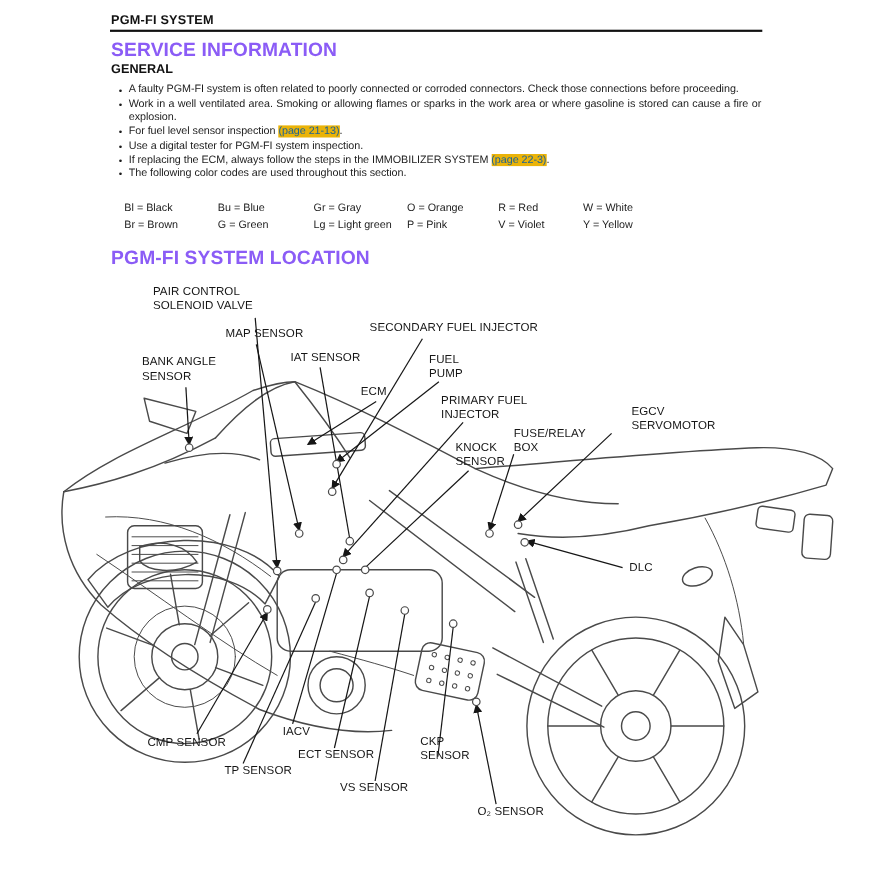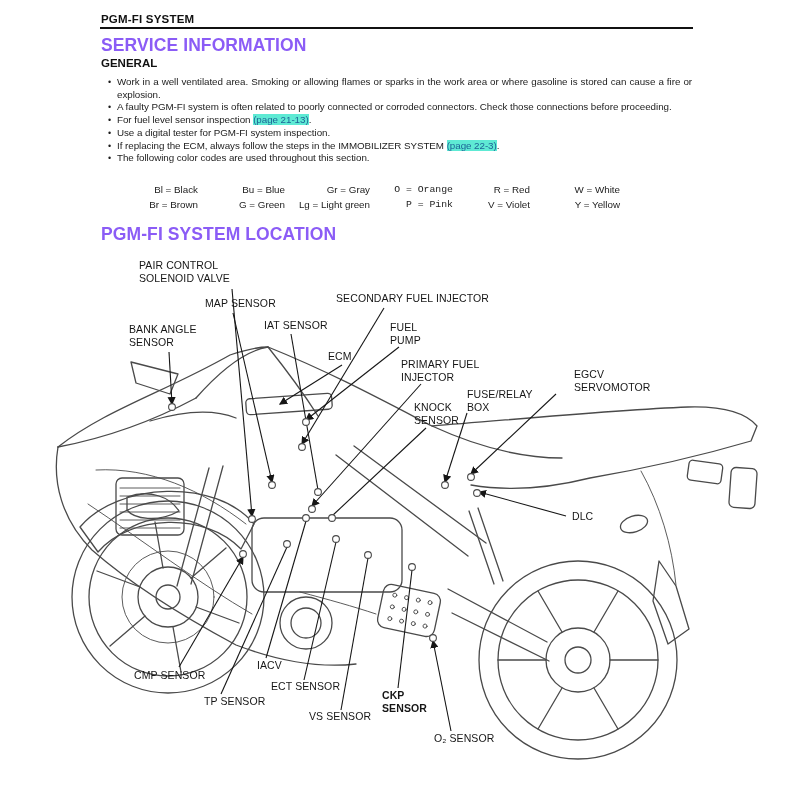--- a/index.html
+++ b/index.html
@@ -12,28 +12,28 @@
   .h1{position:absolute;left:101px;font-size:17.5px;font-weight:700;letter-spacing:.1px;color:#8b5cf6;white-space:nowrap;}
   .h1.svc{top:35px;}
   .h1.loc{top:224px;}
   .h2{position:absolute;left:101px;top:57px;font-size:11.5px;font-weight:700;color:#111;}
   ul.bullets{
     position:absolute;left:108px;top:76px;width:584px;margin:0;padding:0;list-style:none;
     font-size:9.8px;line-height:12.7px;text-align:justify;color:#1c1c1c;letter-spacing:-.05px;
   }
   ul.bullets li{position:relative;padding-left:9px;}
   ul.bullets li::before{content:"\2022";position:absolute;left:0;top:0;font-size:9px;}
-  .plink{color:#1d6396;background:#5eead4;text-decoration:none;cursor:pointer;}
-  .cc{position:absolute;left:113px;top:183px;font-size:9.8px;line-height:14.5px;color:#1c1c1c;text-align:right;}
+  .plink{color:#1d6396;background:#eab308;text-decoration:none;cursor:pointer;}
+  .cc{position:absolute;left:113px;top:183px;font-size:9.8px;line-height:14.5px;color:#1c1c1c;}
   .cc-row{display:flex;}
   .cc-cell{flex:0 0 auto;}
   .cc-cell:nth-child(1){width:85px;}
   .cc-cell:nth-child(2){width:87px;}
   .cc-cell:nth-child(3){width:85px;}
-  .cc-cell:nth-child(4){width:83px;font-family:Liberation Mono, monospace;}
+  .cc-cell:nth-child(4){width:83px;}
   .cc-cell:nth-child(5){width:77px;}
   .cc-cell:nth-child(6){width:90px;}
   .diagram-svg{position:absolute;left:0;top:0;width:793px;height:793px;}
   .bike{stroke:#4a4a4a;fill:none;stroke-width:1.3;stroke-linecap:round;stroke-linejoin:round;}
   .bike .thin{stroke-width:0.9;}
   .leader{stroke:#161616;stroke-width:1.1;fill:none;}
   .blob{fill:#ffffff;stroke:#4a4a4a;stroke-width:1.1;}
   .dot{fill:none;stroke:#4a4a4a;stroke-width:0.9;}
   .dlabel{
     position:absolute;font-size:10.5px;line-height:12.6px;color:#161616;
@@ -45,22 +45,22 @@
 
 <div class="page">
 
   <div class="hdr-title">PGM-FI SYSTEM</div>
   <div class="hdr-rule"></div>
 
   <div class="h1 svc">SERVICE INFORMATION</div>
   <div class="h2">GENERAL</div>
 
   <ul class="bullets">
+    <li><span>A faulty PGM-FI system is often related to poorly connected or corroded connectors. Check those connections before proceeding.</span><a class="plink"></a><span></span></li>
     <li><span>Work in a well ventilated area. Smoking or allowing flames or sparks in the work area or where gasoline is stored can cause a fire or explosion.</span><a class="plink"></a><span></span></li>
-    <li><span>A faulty PGM-FI system is often related to poorly connected or corroded connectors. Check those connections before proceeding.</span><a class="plink"></a><span></span></li>
     <li><span>For fuel level sensor inspection </span><a class="plink">(page 21-13)</a><span>.</span></li>
     <li><span>Use a digital tester for PGM-FI system inspection.</span><a class="plink"></a><span></span></li>
     <li><span>If replacing the ECM, always follow the steps in the IMMOBILIZER SYSTEM </span><a class="plink">(page 22-3)</a><span>.</span></li>
     <li><span>The following color codes are used throughout this section.</span><a class="plink"></a><span></span></li>
   </ul>
 
   <div class="cc">
     <div class="cc-row">
       <span class="cc-cell">Bl = Black</span>
       <span class="cc-cell">Bu = Blue</span>
@@ -235,18 +235,18 @@
 SERVOMOTOR</div>
   <div class="dlabel" style="left:467px;top:388px;">FUSE/RELAY
 BOX</div>
   <div class="dlabel" style="left:414px;top:401px;">KNOCK
 SENSOR</div>
   <div class="dlabel" style="left:572px;top:510px;">DLC</div>
   <div class="dlabel" style="left:134px;top:669px;">CMP SENSOR</div>
   <div class="dlabel" style="left:257px;top:659px;">IACV</div>
   <div class="dlabel" style="left:271px;top:680px;">ECT SENSOR</div>
   <div class="dlabel" style="left:184px;top:695px;margin-left:20px;">TP SENSOR</div>
-  <div class="dlabel" style="left:382px;top:689px;font-weight:bold;">CKP
+  <div class="dlabel" style="left:382px;top:668px;">CKP
 SENSOR</div>
   <div class="dlabel" style="left:309px;top:710px;">VS SENSOR</div>
   <div class="dlabel" style="left:434px;top:732px;">O₂ SENSOR</div>
 
 </div>
 
 </body></html>

